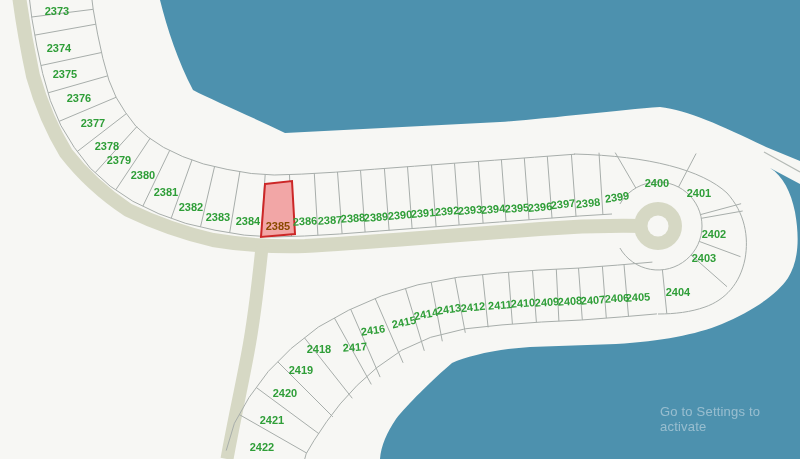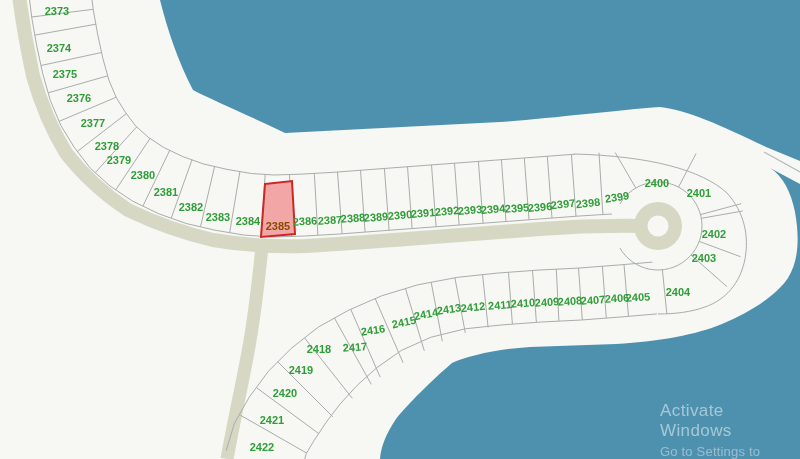--- a/index.html
+++ b/index.html
@@ -128,16 +128,15 @@
       <text x="404" y="326" text-anchor="middle" font-size="11" font-weight="bold" font-family="Liberation Sans, sans-serif" fill="#2f9e38" transform="rotate(-12 404 322)">2415</text>
       <text x="373" y="334" text-anchor="middle" font-size="11" font-weight="bold" font-family="Liberation Sans, sans-serif" fill="#2f9e38" transform="rotate(-8 373 330)">2416</text>
       <text x="355" y="351" text-anchor="middle" font-size="11" font-weight="bold" font-family="Liberation Sans, sans-serif" fill="#2f9e38" transform="rotate(-4 355 347)">2417</text>
       <text x="319" y="353" text-anchor="middle" font-size="11" font-weight="bold" font-family="Liberation Sans, sans-serif" fill="#2f9e38" transform="rotate(0 319 349)">2418</text>
       <text x="301" y="374" text-anchor="middle" font-size="11" font-weight="bold" font-family="Liberation Sans, sans-serif" fill="#2f9e38" transform="rotate(0 301 370)">2419</text>
       <text x="285" y="397" text-anchor="middle" font-size="11" font-weight="bold" font-family="Liberation Sans, sans-serif" fill="#2f9e38" transform="rotate(0 285 393)">2420</text>
       <text x="272" y="424" text-anchor="middle" font-size="11" font-weight="bold" font-family="Liberation Sans, sans-serif" fill="#2f9e38" transform="rotate(0 272 420)">2421</text>
       <text x="262" y="451" text-anchor="middle" font-size="11" font-weight="bold" font-family="Liberation Sans, sans-serif" fill="#2f9e38" transform="rotate(0 262 447)">2422</text>
     </svg>
   <div class="wm">
-    <div class="wm-l1">Activate Windows</div>
     <div class="wm-l2">Go to Settings to activate</div>
   </div>
 </div>
 
 </body></html>

